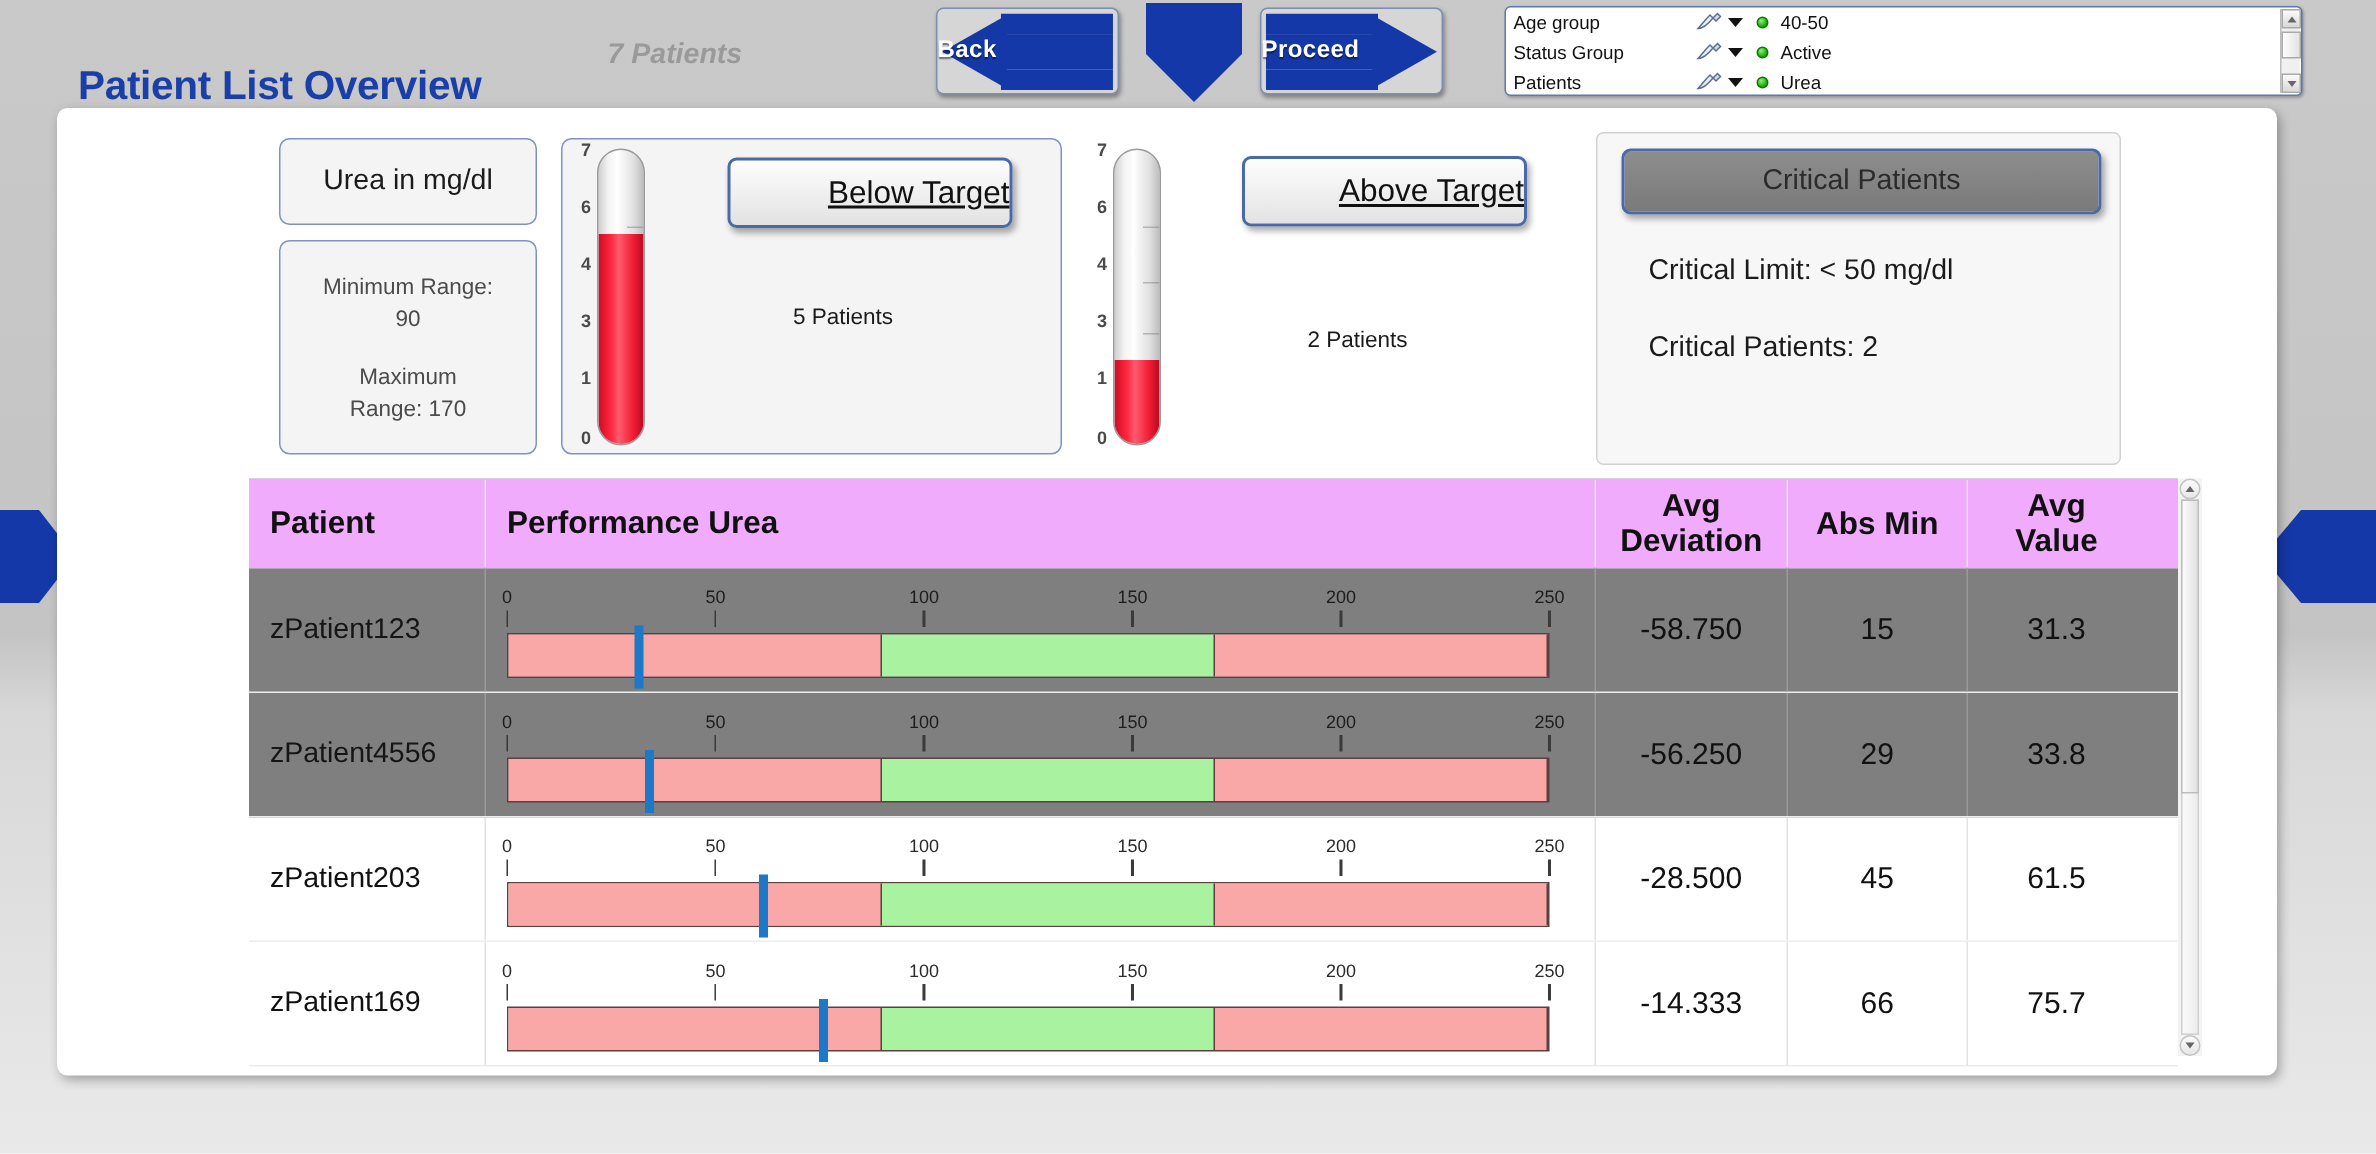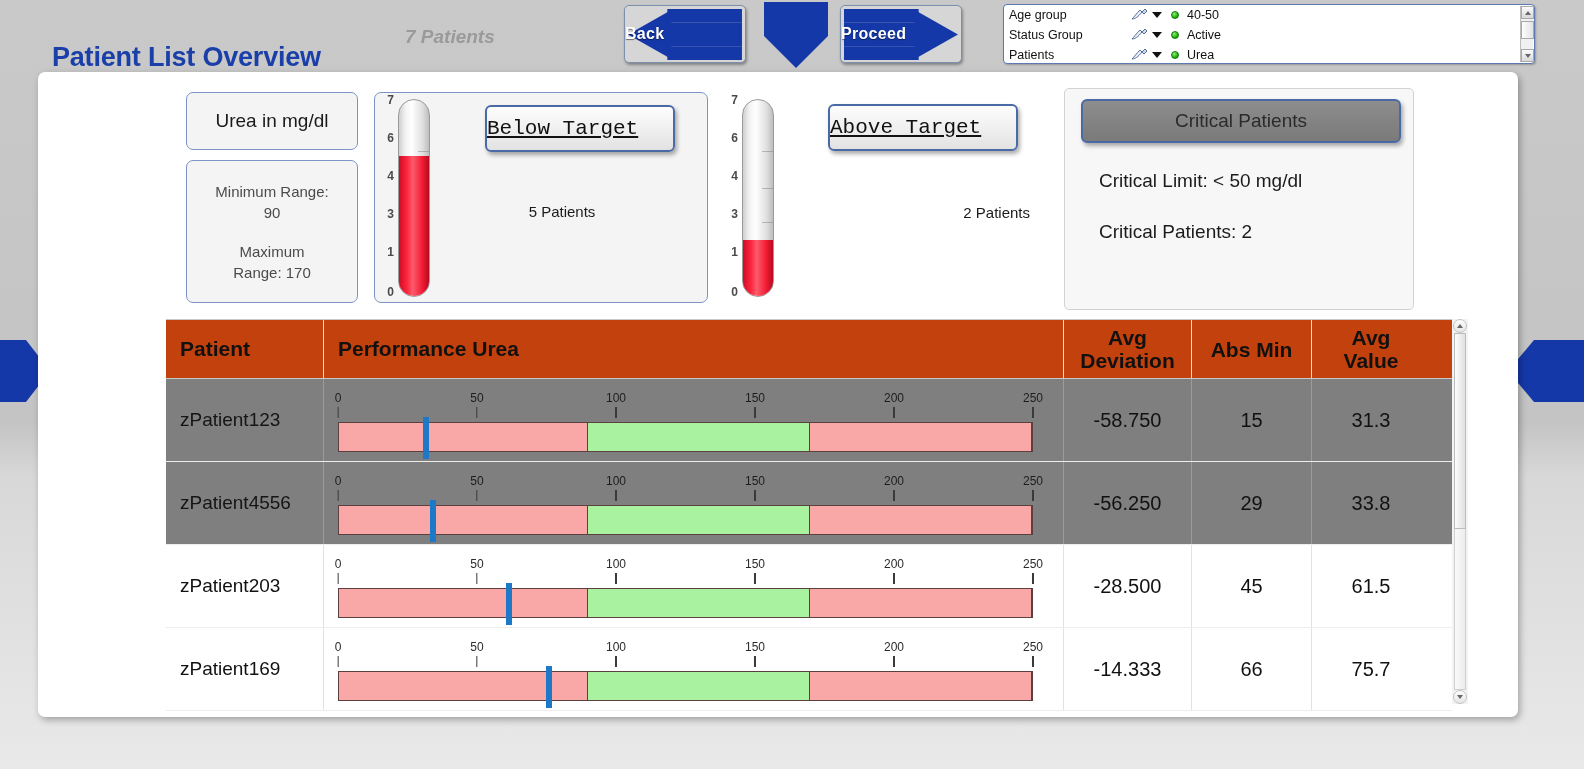--- a/index.html
+++ b/index.html
@@ -127,33 +127,33 @@
   #critical-panel {
     position:absolute; left:1026px; top:16px; width:350px; height:222px;
     background:#f7f7f7; border:1px solid #d2d2d2; border-radius:5px;
   }
 
   .btn3d {
     position:absolute;
     background:linear-gradient(180deg,#fdfdfd 0%,#f0f0f0 50%,#e2e2e2 100%);
     border:2px solid #4a6aa5; border-radius:6px;
     box-shadow: 2px 3px 4px rgba(0,0,0,.33);
-    display:flex;align-items:center;justify-content:flex-start;
-    font-size:21px; color:#111;font-family:Liberation Mono, monospace;
+    display:flex;align-items:center;justify-content:flex-end;
+    font-size:21px; color:#111;
   }
   #below-target-button { left:110px; top:12px; width:190px; height:47px; }
   #above-target-button { left:110px; top:12px; width:190px; height:47px; }
   #below-target-button span, #above-target-button span { text-decoration:underline; }
 
   .panel-count {
     position:absolute; left:62px; width:250px; text-align:center;
     font-size:15px; color:#1b1b1b;
   }
   #below-count { top:110px; }
-  #above-count { top:112px;text-align:right; }
+  #above-count { top:126px; }
 
   #critical-patients-button {
     position:absolute; left:16px; top:10px; width:320px; height:44px;
     background:linear-gradient(180deg,#8d8d8d,#7a7a7a);
     border:2px solid #4a6aa5; border-radius:6px;
     box-shadow: 2px 3px 4px rgba(0,0,0,.33);
     display:flex;align-items:center;justify-content:center;
     font-size:19px; color:#2b2b2b;
   }
   .crit-line {
@@ -184,21 +184,21 @@
   }
   .thermo-tick {
     position:absolute; right:0; width:11px; height:1px; background:rgba(120,120,120,.45);
   }
 
   
   #table-area {
     position:absolute; left:128px; top:247px; width:1286px; height:385px;
   }
   #thead {
-    display:flex; height:60px; background:#c2410c;
+    display:flex; height:60px; background:#f0abfc;
     border-top:1px solid #c8c8c8; border-bottom:1px solid #c8c8c8;
   }
   #thead .th {
     display:flex;align-items:center;
     font-size:21px; font-weight:bold; color:#111;
     border-right:1px solid #e2e2e2;
   }
   .th.center { justify-content:center; text-align:center; line-height:23px; }
   .col-patient { width:158px; padding-left:14px; }
   .col-perf    { width:740px; padding-left:14px; }

